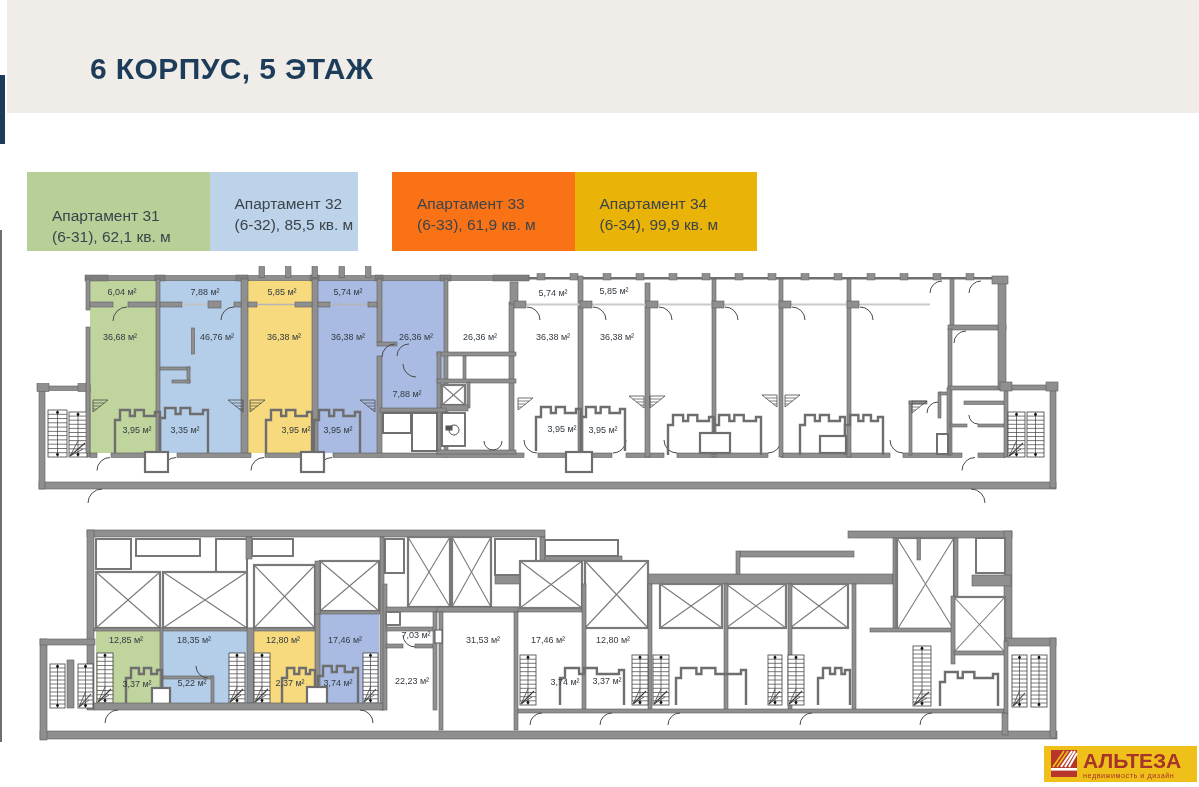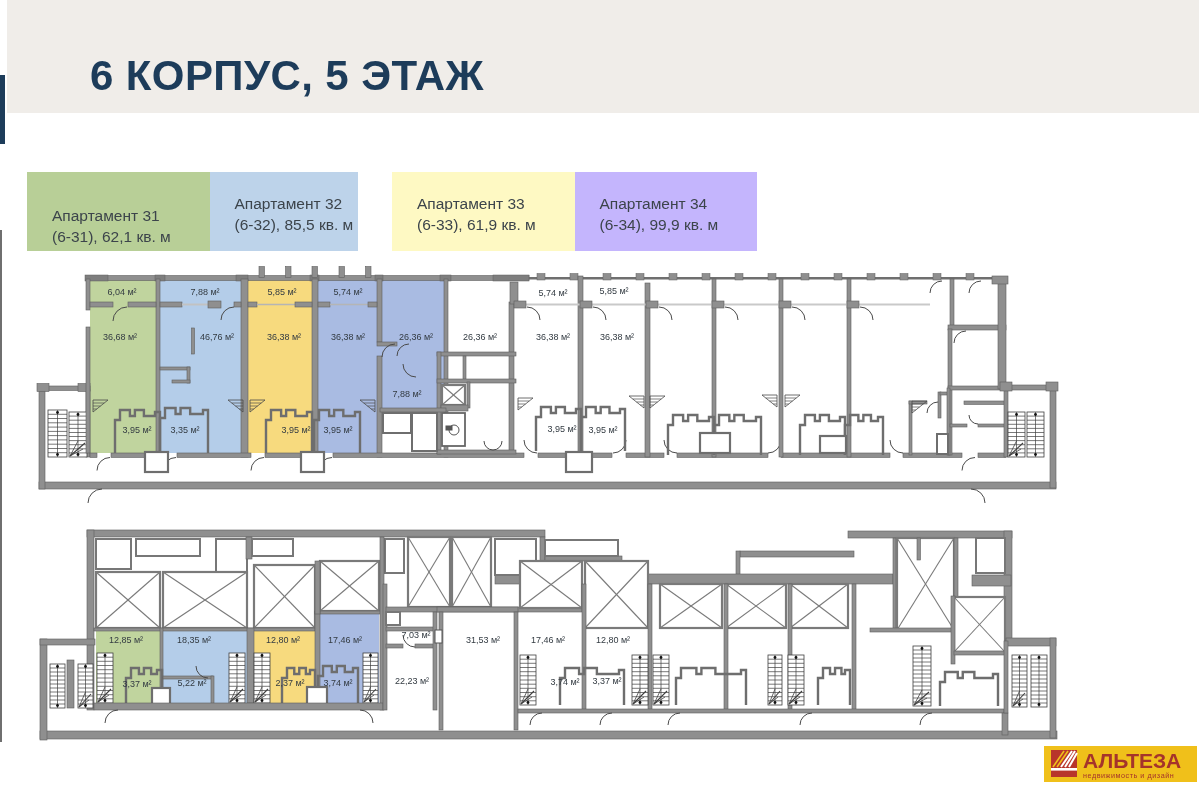--- a/index.html
+++ b/index.html
@@ -1,23 +1,23 @@
 <!DOCTYPE html>
 <html><head><meta charset="utf-8"><style>
 html,body{margin:0;padding:0;width:1199px;height:787px;background:#fff;overflow:hidden;font-family:"Liberation Sans",sans-serif;}
 .abs{position:absolute;}
 </style></head><body>
 <div class="abs" style="left:7px;top:0;width:1192px;height:113px;background:#f0ede9"></div>
 <div class="abs" style="left:0;top:75px;width:5px;height:69px;background:#1d3c5a"></div>
 <div class="abs" style="left:0;top:230px;width:2px;height:512px;background:#6f6f6f"></div>
-<div class="abs" style="left:90px;top:52px;font-size:42px;font-weight:700;color:#1d3c5a;letter-spacing:0.4px;white-space:nowrap">6 КОРПУС, 5 ЭТАЖ</div>
+<div class="abs" style="left:90px;top:52px;font-size:30px;font-weight:700;color:#1d3c5a;letter-spacing:0.4px;white-space:nowrap">6 КОРПУС, 5 ЭТАЖ</div>
 <div class="abs" style="left:27px;top:172px;width:182.5px;height:79px;background:#b8cf97;color:#3c444b;font-size:15.5px;line-height:20.5px;padding-top:34px;box-sizing:border-box;padding-left:25px">Апартамент 31<br>(6-31), 62,1 кв. м</div>
 <div class="abs" style="left:209.5px;top:172px;width:148px;height:79px;background:#bdd3ea;color:#3c444b;font-size:15.5px;line-height:20.5px;padding-top:22px;box-sizing:border-box;padding-left:25px">Апартамент 32<br>(6-32), 85,5 кв. м</div>
-<div class="abs" style="left:392px;top:172px;width:182.5px;height:79px;background:#fef9c3;color:#3c444b;font-size:15.5px;line-height:20.5px;padding-top:22px;box-sizing:border-box;padding-left:25px">Апартамент 33<br>(6-33), 61,9 кв. м</div>
-<div class="abs" style="left:574.5px;top:172px;width:182.5px;height:79px;background:#c4b5fd;color:#3c444b;font-size:15.5px;line-height:20.5px;padding-top:22px;box-sizing:border-box;padding-left:25px">Апартамент 34<br>(6-34), 99,9 кв. м</div>
+<div class="abs" style="left:392px;top:172px;width:182.5px;height:79px;background:#f97316;color:#3c444b;font-size:15.5px;line-height:20.5px;padding-top:22px;box-sizing:border-box;padding-left:25px">Апартамент 33<br>(6-33), 61,9 кв. м</div>
+<div class="abs" style="left:574.5px;top:172px;width:182.5px;height:79px;background:#eab308;color:#3c444b;font-size:15.5px;line-height:20.5px;padding-top:22px;box-sizing:border-box;padding-left:25px">Апартамент 34<br>(6-34), 99,9 кв. м</div>
 <svg class="abs" style="left:0;top:0" width="1199" height="787" viewBox="0 0 1199 787">
 <g>
 
 <rect x="90" y="279.5" width="66" height="173.5" fill="#c0d49e"></rect>
 
 <rect x="156" y="279.5" width="85" height="173.5" fill="#b4cde9"></rect>
 
 <rect x="241" y="279.5" width="71" height="173.5" fill="#f7da7e"></rect>
 
 <rect x="312" y="279.5" width="65" height="173.5" fill="#a9bbe2"></rect>

